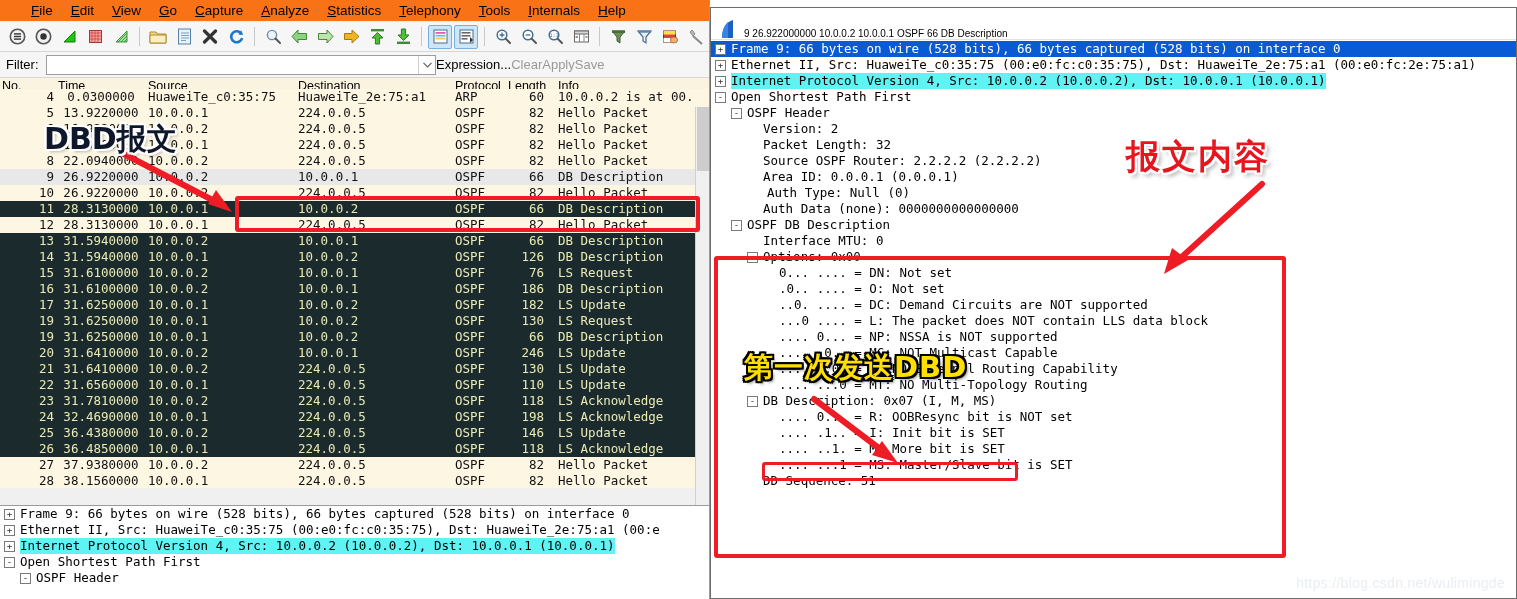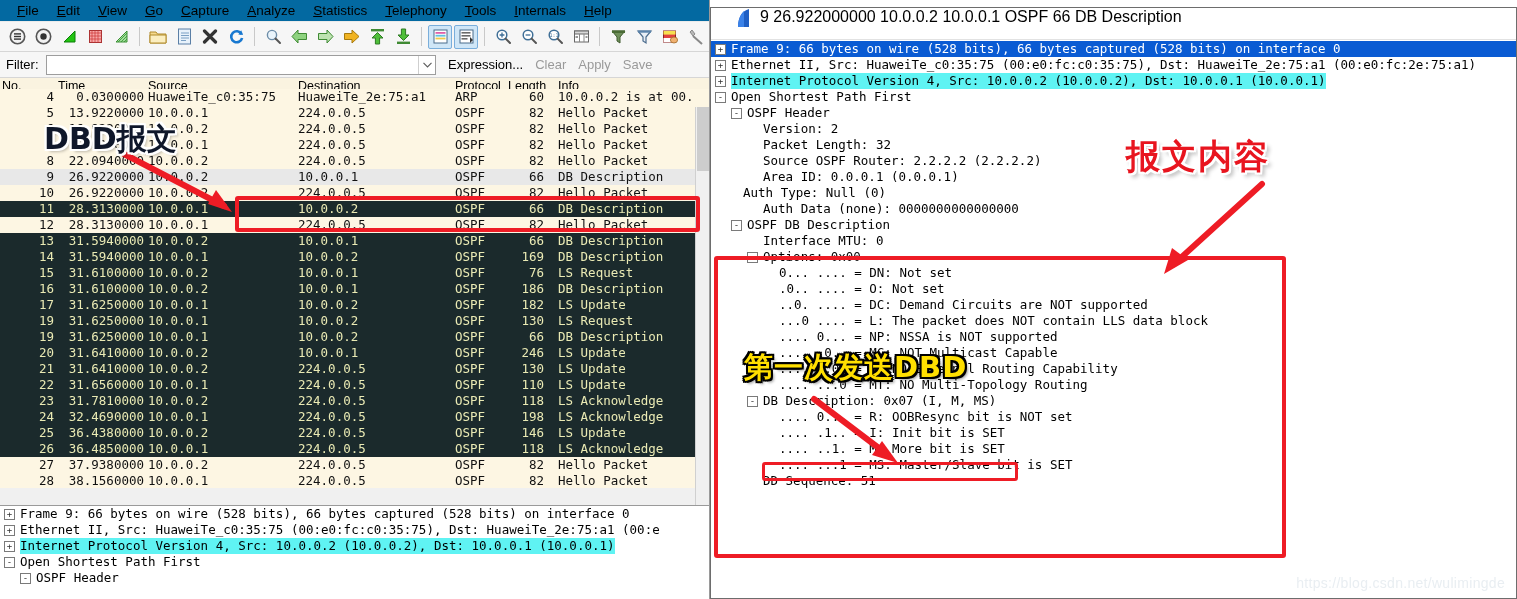--- a/index.html
+++ b/index.html
@@ -15,22 +15,22 @@
   
   #wireshark-main {
     position: absolute; left:0; top:0; width: 710px; height: 599px;
     background:#f0f0f0;
     border-right:1px solid #9a9a9a;
     overflow:hidden;
   }
 
   
   #menubar {
-    height: 22px; background:#0369a1;
-    display:flex; align-items:center; padding-left:8px;
+    height: 22px; background:#f97316;
+    display:flex; align-items:center; padding-left:22px;
     font-size:13.5px; color:#000;
     border-bottom:1px solid #ebebeb;
   }
   #menubar .menu-item {
     padding: 2px 9px; white-space:nowrap; cursor:default;
   }
   #menubar .menu-item .acc { text-decoration: underline; }
 
   
   #toolbar {
@@ -59,21 +59,21 @@
   #filter-input {
     border:0; outline:0; width:100%; height:100%;
     font-family:"Liberation Sans", sans-serif; font-size:12px; padding-left:3px;
     background:transparent;
   }
   #filter-dropdown {
     width:17px; height:18px; background:#fff; border-left:1px solid #cfcfcf;
     display:flex; align-items:center; justify-content:center;
     position:absolute; right:0; top:0;
   }
-  #filterbar .fbtn { margin-left:12px; color:#000; font-size:13px;text-align:right; }
+  #filterbar .fbtn { color:#000; font-size:13px;text-align:right; }
   #filterbar .fbtn.disabled { color:#9a9a9a; }
 
   
   #pkt-header {
     height:17px; background:#faf3e0; display:flex; align-items:center;
     font-size:12.5px; color:#000; position:relative;
     border-bottom:1px solid #d8d0ba;
   }
   #pkt-header .hcell {
     position:absolute; top:1px; white-space:nowrap;
@@ -84,21 +84,21 @@
     overflow:hidden;
     background:#fdf8ec;
     font-family:"DejaVu Sans Mono","Liberation Mono", monospace;
     font-size:12.5px;
   }
   .prow {
     height:16px; line-height:16px; position:relative; white-space:nowrap;
   }
   .prow .c { position:absolute; top:0; }
   .c-no   { left:0;   width:54px;  text-align:right; }
-  .c-time { left:58px; width:86px; text-align:right; }
+  .c-time { left:58px; width:86px; text-align:center; }
   .c-src  { left:148px; }
   .c-dst  { left:298px; }
   .c-proto{ left:455px; }
   .c-len  { left:500px; width:44px; text-align:right; }
   .c-info { left:558px; }
 
   .row-cream { background:#fdf6e3; color:#111; }
   .row-dark  { background:#1b2a2c; color:#eaeab4; }
   .row-sel   { background:#e8e8e8; color:#111; }
 
@@ -128,23 +128,23 @@
     position:absolute; left:1px; top:0px; width:12px; height:64px; background:#cdcdcd;
   }
 
   
   #pkt-window {
     position:absolute; left:710px; top:7px; width:807px; height:592px;
     background:#ffffff; border:1px solid #6d6d6d;
     overflow:hidden;
   }
   #pw-title {
-    height:32px; background:#ffffff; display:flex; align-items:flex-start;
-    padding-left:24px; border-bottom:1px solid #e2e2e2;
-    font-size:16px; color:#000;
+    height:32px; background:#ffffff; display:flex; align-items:flex-end;
+    padding-left:8px; border-bottom:1px solid #e2e2e2;
+    font-size:10px; color:#000;
   }
   #pw-title .wicon { margin-right:8px; display:flex; }
   #pw-body {
     position:absolute; top:33px; left:0; right:0; bottom:0;
     background:#fff; overflow:hidden;
     font-family:"DejaVu Sans Mono","Liberation Mono", monospace;
     font-size:12.5px;
   }
   .trow {
     height:16px; line-height:16px; white-space:nowrap; display:flex; align-items:center;
@@ -495,21 +495,21 @@
         <span class="c c-proto">OSPF</span>
         <span class="c c-len">66</span>
         <span class="c c-info">DB Description</span>
       </div>
       <div class="prow row-dark">
         <span class="c c-no">14</span>
         <span class="c c-time">31.5940000</span>
         <span class="c c-src">10.0.0.1</span>
         <span class="c c-dst">10.0.0.2</span>
         <span class="c c-proto">OSPF</span>
-        <span class="c c-len">169</span>
+        <span class="c c-len">126</span>
         <span class="c c-info">DB Description</span>
       </div>
       <div class="prow row-dark">
         <span class="c c-no">15</span>
         <span class="c c-time">31.6100000</span>
         <span class="c c-src">10.0.0.2</span>
         <span class="c c-dst">10.0.0.1</span>
         <span class="c c-proto">OSPF</span>
         <span class="c c-len">76</span>
         <span class="c c-info">LS Request</span>
@@ -701,21 +701,21 @@
         <span class="ttext">Packet Length: 32</span>
       </div>
       <div class="trow" style="padding-left: 36px;">
         <span class="nog"></span>
         <span class="ttext">Source OSPF Router: 2.2.2.2 (2.2.2.2)</span>
       </div>
       <div class="trow" style="padding-left: 36px;">
         <span class="nog"></span>
         <span class="ttext">Area ID: 0.0.0.1 (0.0.0.1)</span>
       </div>
-      <div class="trow" style="padding-left: 16px;">
+      <div class="trow" style="padding-left: 40px;">
         <span class="nog"></span>
         <span class="ttext">Auth Type: Null (0)</span>
       </div>
       <div class="trow" style="padding-left: 36px;">
         <span class="nog"></span>
         <span class="ttext">Auth Data (none): 0000000000000000</span>
       </div>
       <div class="trow" style="padding-left: 20px;">
         <span class="tog">-</span>
         <span class="ttext">OSPF DB Description</span>

